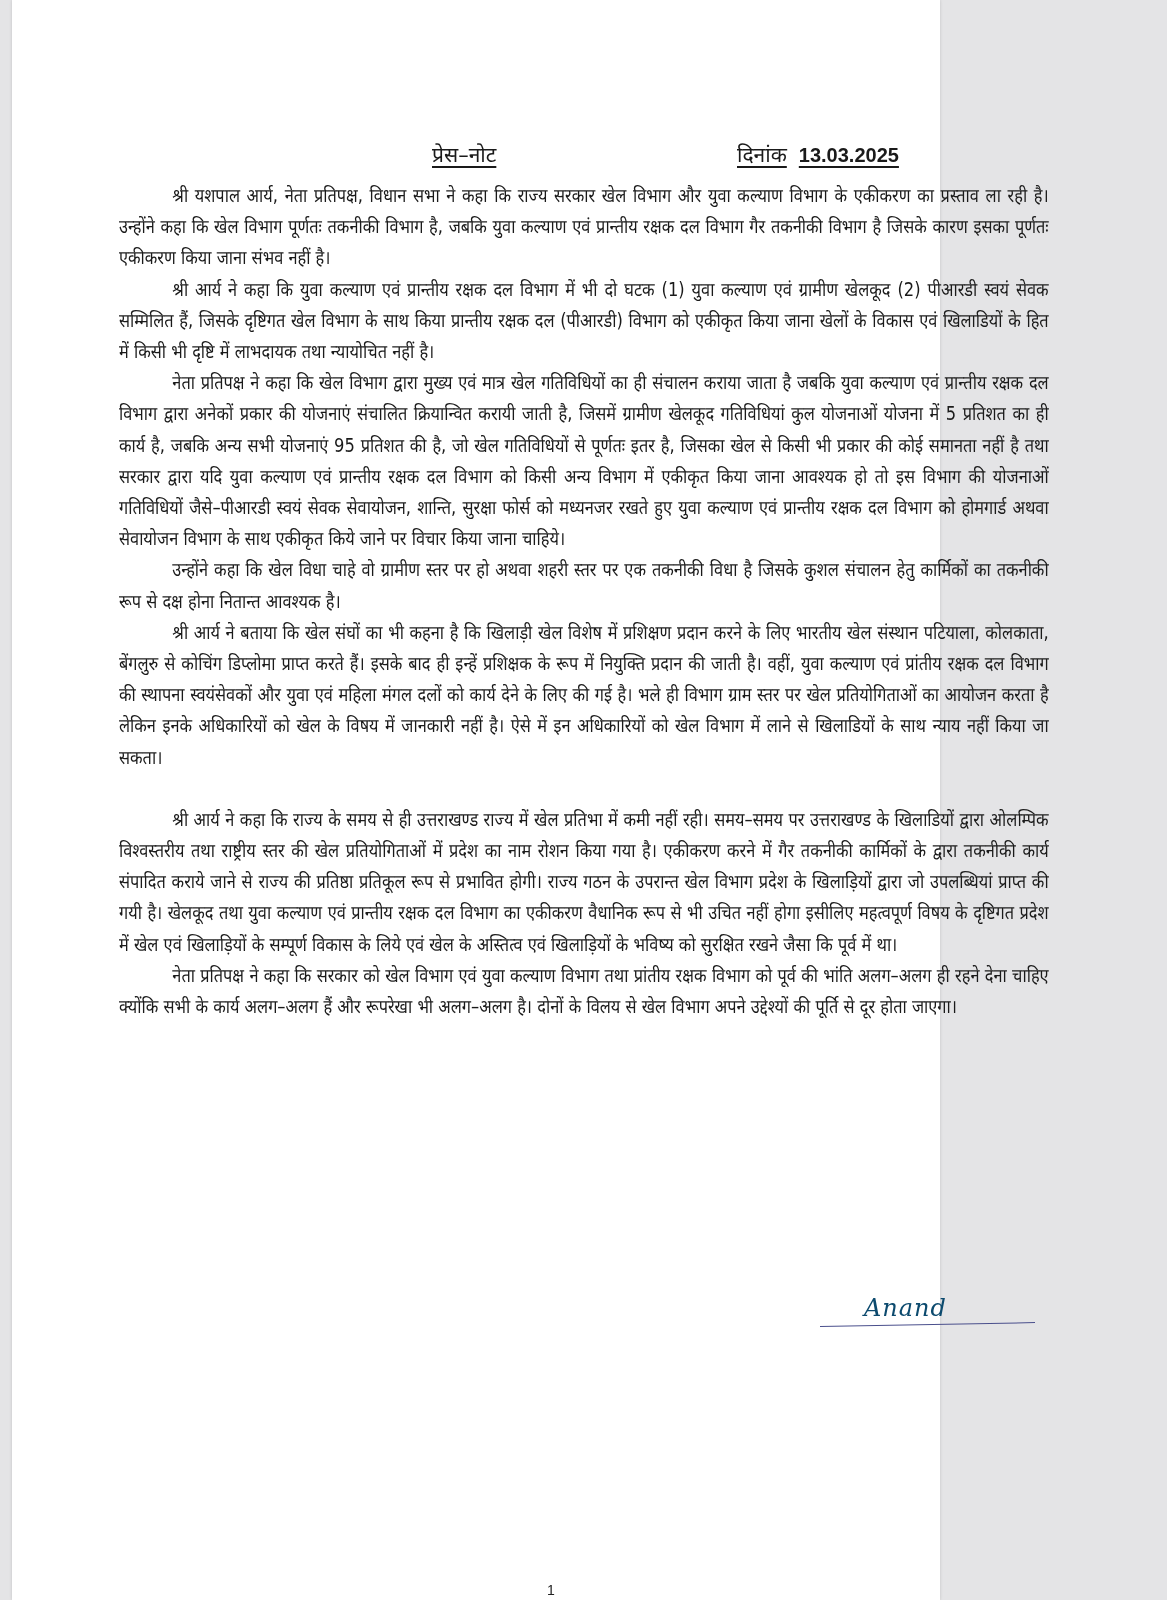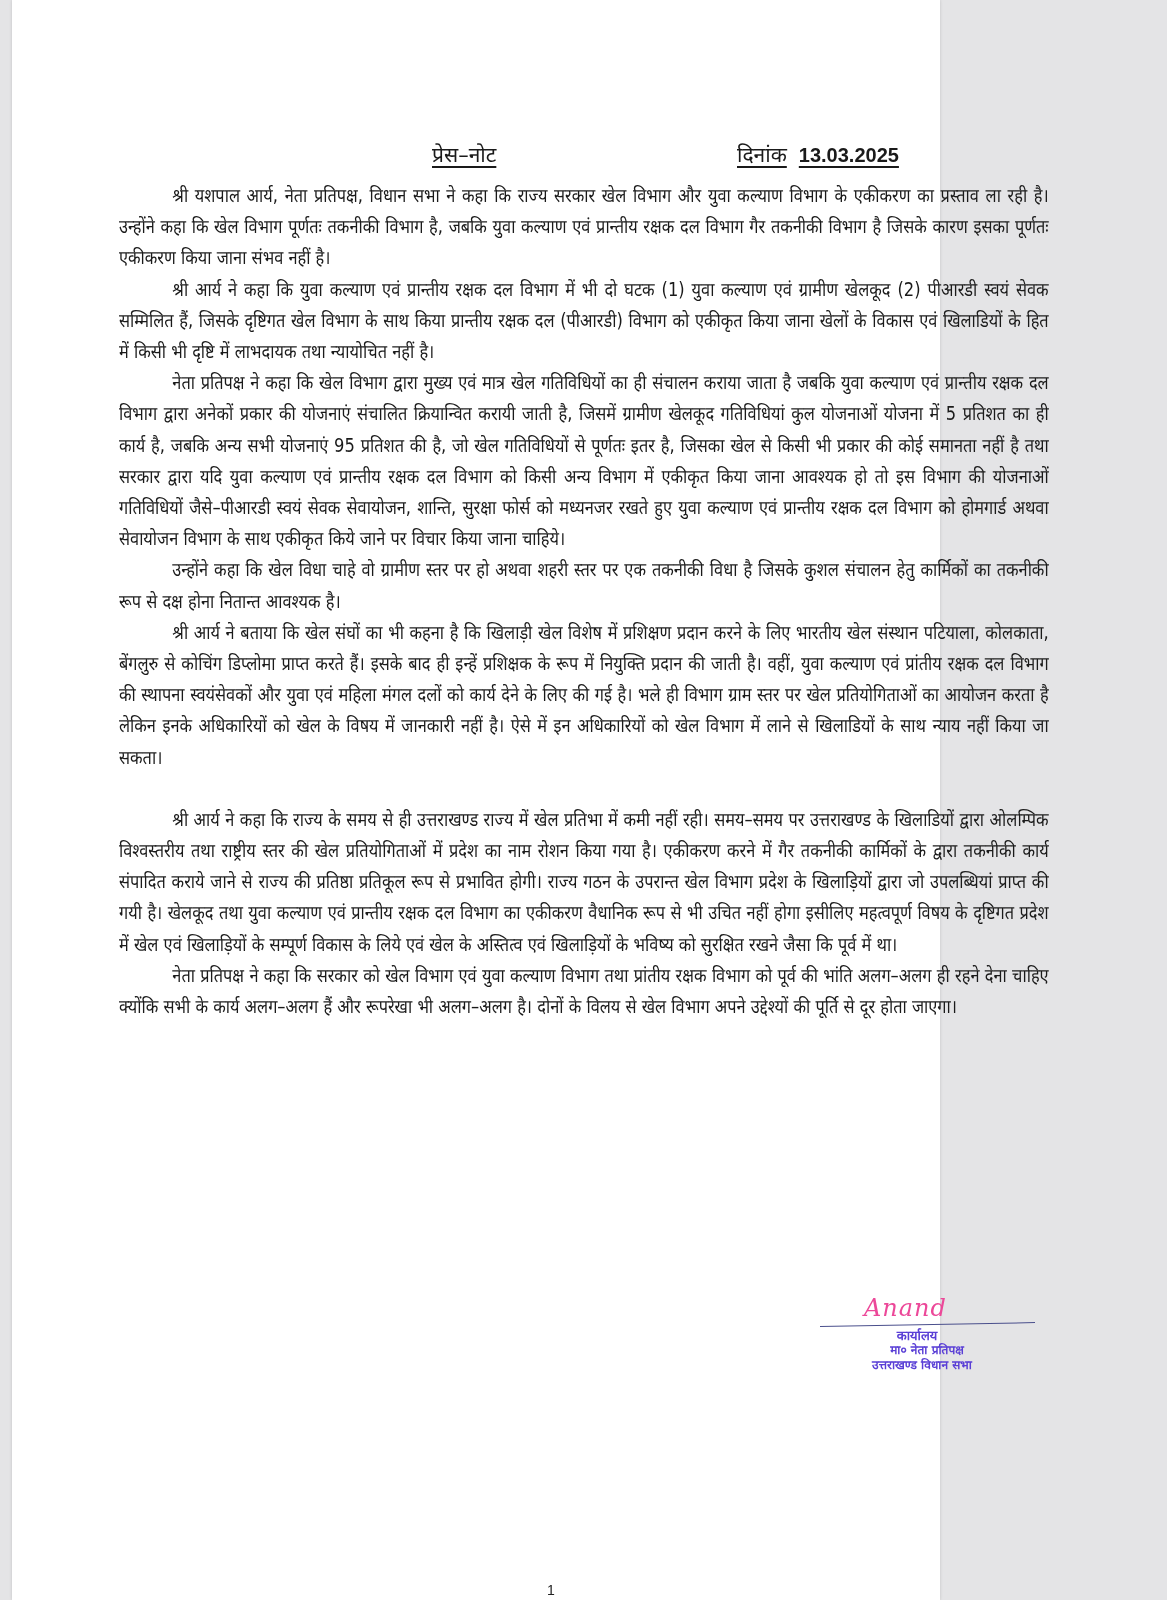--- a/index.html
+++ b/index.html
@@ -52,21 +52,21 @@
   .para.gap-before { margin-top: 31px; }
   .signature {
     position: absolute;
     left: 790px; top: 1290px;
     width: 250px; height: 90px;
   }
   .sig-name {
     position: absolute; left: 62px; top: 4px;
     font-family: "DejaVu Serif", serif;
     font-style: italic;
-    font-size: 24px; color: #ec4899;
+    font-size: 24px; color: #0c4a6e;
     letter-spacing: 1px;
   }
   .sig-line {
     position: absolute; left: 18px; top: 34px;
     width: 215px; height: 0;
     border-top: 1.5px solid #4a4f8c;
     transform: rotate(-1deg);
   }
   .stamp {
     position: absolute; left: 0; top: 38px; width: 250px;
@@ -105,21 +105,16 @@
       <p class="para">उन्होंने कहा कि खेल विधा चाहे वो ग्रामीण स्तर पर हो अथवा शहरी स्तर पर एक तकनीकी विधा है जिसके कुशल संचालन हेतु कार्मिकों का तकनीकी रूप से दक्ष होना नितान्त आवश्यक है।</p>
       <p class="para">श्री आर्य ने बताया कि खेल संघों का भी कहना है कि खिलाड़ी खेल विशेष में प्रशिक्षण प्रदान करने के लिए भारतीय खेल संस्थान पटियाला, कोलकाता, बेंगलुरु से कोचिंग डिप्लोमा प्राप्त करते हैं। इसके बाद ही इन्हें प्रशिक्षक के रूप में नियुक्ति प्रदान की जाती है। वहीं, युवा कल्याण एवं प्रांतीय रक्षक दल विभाग की स्थापना स्वयंसेवकों और युवा एवं महिला मंगल दलों को कार्य देने के लिए की गई है। भले ही विभाग ग्राम स्तर पर खेल प्रतियोगिताओं का आयोजन करता है लेकिन इनके अधिकारियों को खेल के विषय में जानकारी नहीं है। ऐसे में इन अधिकारियों को खेल विभाग में लाने से खिलाडियों के साथ न्याय नहीं किया जा सकता।</p>
       <p class="para gap-before">श्री आर्य ने कहा कि राज्य के समय से ही उत्तराखण्ड राज्य में खेल प्रतिभा में कमी नहीं रही। समय–समय पर उत्तराखण्ड के खिलाडियों द्वारा ओलम्पिक विश्वस्तरीय तथा राष्ट्रीय स्तर की खेल प्रतियोगिताओं में प्रदेश का नाम रोशन किया गया है। एकीकरण करने में गैर तकनीकी कार्मिकों के द्वारा तकनीकी कार्य संपादित कराये जाने से राज्य की प्रतिष्ठा प्रतिकूल रूप से प्रभावित होगी। राज्य गठन के उपरान्त खेल विभाग प्रदेश के खिलाड़ियों द्वारा जो उपलब्धियां प्राप्त की गयी है। खेलकूद तथा युवा कल्याण एवं प्रान्तीय रक्षक दल विभाग का एकीकरण वैधानिक रूप से भी उचित नहीं होगा इसीलिए महत्वपूर्ण विषय के दृष्टिगत प्रदेश में खेल एवं खिलाड़ियों के सम्पूर्ण विकास के लिये एवं खेल के अस्तित्व एवं खिलाड़ियों के भविष्य को सुरक्षित रखने जैसा कि पूर्व में था।</p>
       <p class="para">नेता प्रतिपक्ष ने कहा कि सरकार को खेल विभाग एवं युवा कल्याण विभाग तथा प्रांतीय रक्षक विभाग को पूर्व की भांति अलग–अलग ही रहने देना चाहिए क्योंकि सभी के कार्य अलग–अलग हैं और रूपरेखा भी अलग–अलग है। दोनों के विलय से खेल विभाग अपने उद्देश्यों की पूर्ति से दूर होता जाएगा।</p>
     </div>
   </div>
 
   <div class="signature">
     <span class="sig-name">Anand</span>
     <div class="sig-line"></div>
-    <div class="stamp">
-      <div class="stamp-1">कार्यालय</div>
-      <div class="stamp-2">मा० नेता प्रतिपक्ष</div>
-      <div class="stamp-3">उत्तराखण्ड विधान सभा</div>
-    </div>
   </div>
 
   <div class="page-number">1</div>
 </div>
 
 </body></html>

